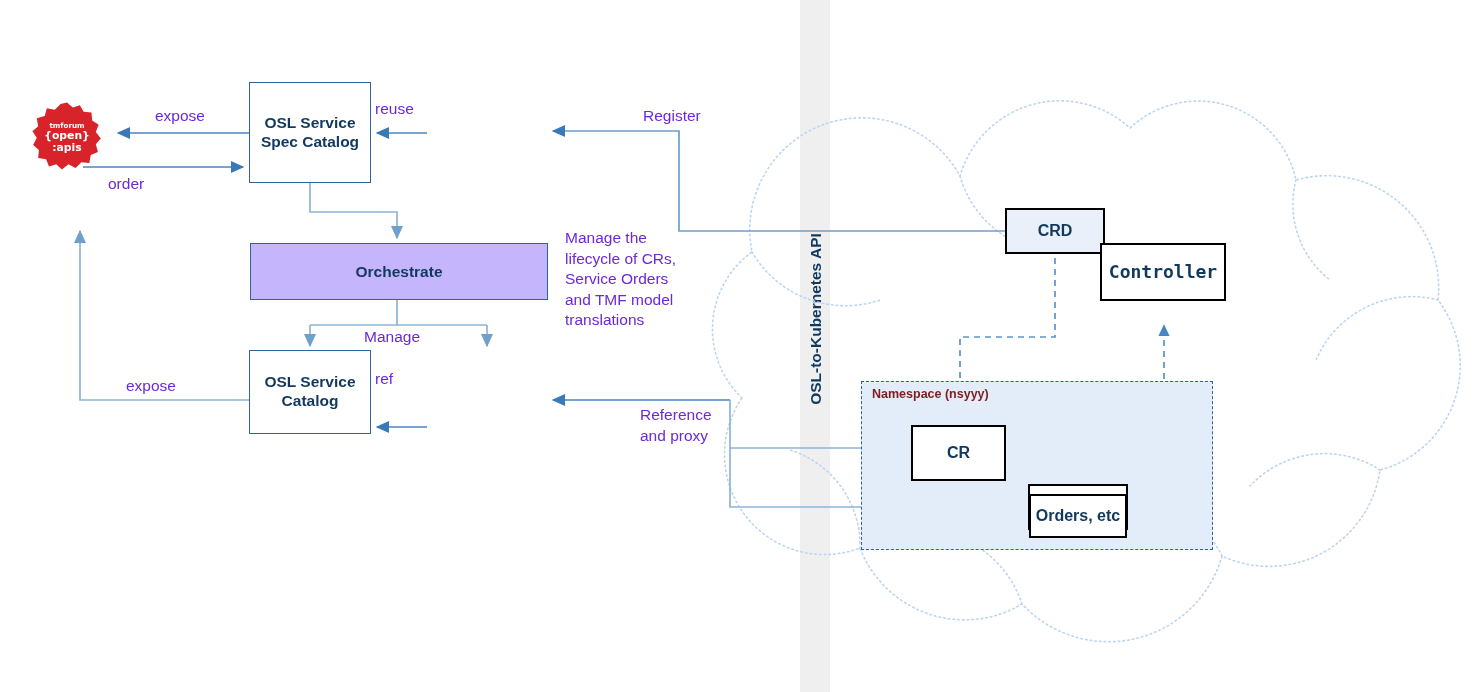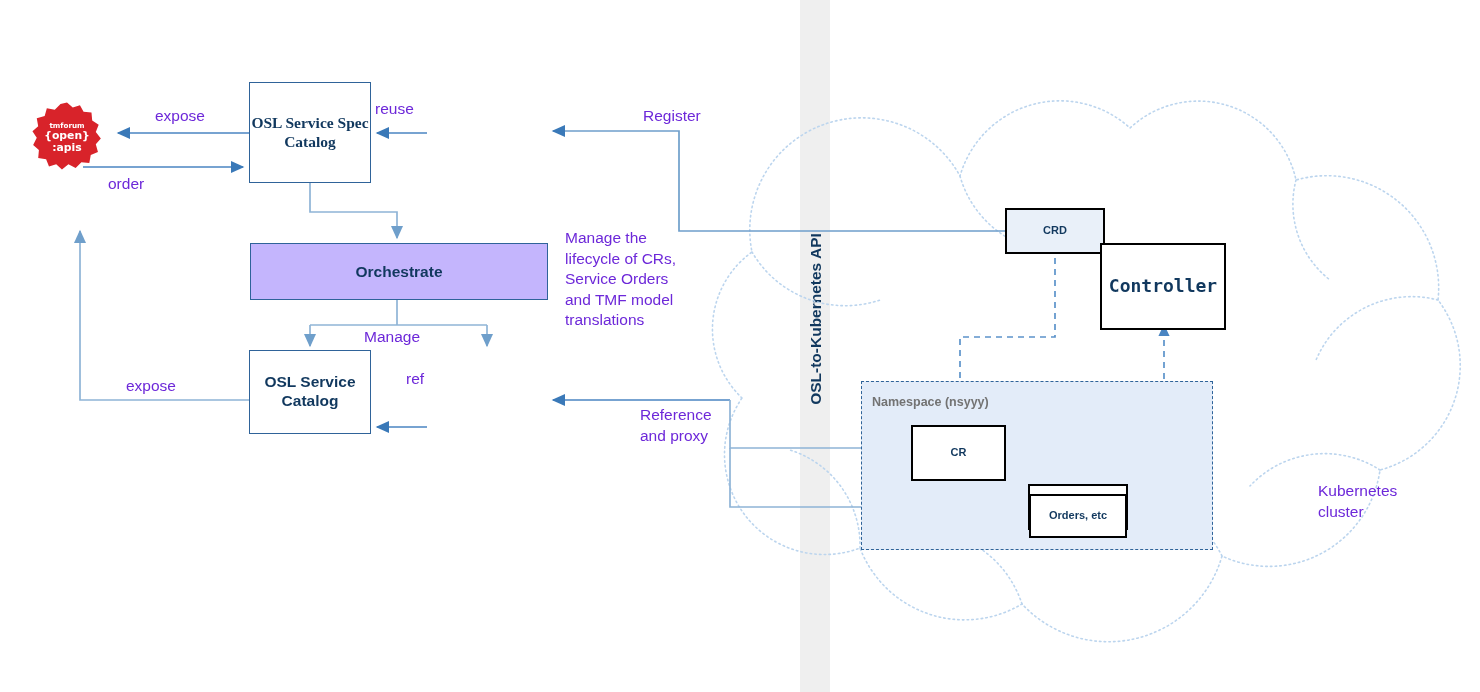--- a/index.html
+++ b/index.html
@@ -3,33 +3,33 @@
 <meta charset="utf-8">
 <style>
   html,body{margin:0;padding:0;background:#ffffff;}
   body{width:1480px;height:692px;font-family:"Liberation Sans",sans-serif;overflow:hidden;}
   #stage{position:relative;width:1480px;height:692px;background:#fff;}
   #svgroot{position:absolute;left:0;top:0;width:1480px;height:692px;}
 
   .node{position:absolute;box-sizing:border-box;display:flex;align-items:center;justify-content:center;text-align:center;}
   .catalog{border:1.6px solid #2f6399;background:#ffffff;color:#11385e;font-weight:bold;font-size:15.5px;line-height:1.22;}
   .orch{border:1.6px solid #2f6399;background:#c4b5fd;color:#11385e;font-weight:bold;font-size:15.5px;}
-  .k8sbox{border:2.6px solid #000000;background:#ffffff;color:#11385e;font-weight:bold;font-size:11px;line-height:1.25;}
+  .k8sbox{border:2.6px solid #000000;background:#ffffff;color:#11385e;font-weight:bold;font-size:16px;line-height:1.25;}
   .k8sbox.filled{background:#e9f0f9;}
   .mono{font-family:"DejaVu Sans Mono","Liberation Mono",monospace;font-weight:bold;font-size:18px;color:#11385e;}
 
   .lbl{position:absolute;color:#6d28d9;font-size:15.5px;line-height:1.33;white-space:pre-line;}
 
   .apibar{position:absolute;left:800px;top:0;width:30px;height:692px;background:#efefef;}
   .apibar-text{position:absolute;left:-104px;top:310px;width:240px;text-align:center;
     transform:rotate(-90deg);font-weight:bold;font-size:15.5px;color:#11385e;white-space:nowrap;}
 
   .ns{position:absolute;left:861px;top:381px;width:352px;height:169px;
       border:1.6px dashed #2f6399;background:#e3ecf9;box-sizing:border-box;}
-  .ns-title{position:absolute;left:10px;top:13px;font-weight:bold;font-size:12.5px;color:#737373;}
+  .ns-title{position:absolute;left:10px;top:5px;font-weight:bold;font-size:12.5px;color:#7f1d1d;}
 
   .stack-back{position:absolute;left:1028px;top:484px;width:96px;height:42px;border:2.6px solid #000;background:#fff;}
   .tmflogo{position:absolute;left:31px;top:101px;width:72px;height:72px;}
 </style>
 </head>
 <body>
 
 <div id="stage">
 
   <div class="apibar">
@@ -127,58 +127,56 @@
       <path d="M50 2 L58 9 L68 6 L73 15 L84 16 L85 27 L94 33 L90 43 L97 52
                L90 60 L93 71 L83 75 L81 86 L70 85 L62 93 L52 88 L43 95
                L35 88 L25 91 L21 81 L10 79 L11 68 L3 61 L8 51 L2 42
                L10 35 L8 24 L19 21 L22 10 L33 12 L41 4 Z" fill="#d8232a"></path>
       <text x="50" y="37" text-anchor="middle" fill="#ffffff" font-family="DejaVu Sans, sans-serif" font-size="10" font-weight="bold">tmforum</text>
       <text x="50" y="53" text-anchor="middle" fill="#ffffff" font-family="DejaVu Sans, sans-serif" font-size="15" font-weight="bold">{open}</text>
       <text x="50" y="69" text-anchor="middle" fill="#ffffff" font-family="DejaVu Sans, sans-serif" font-size="15" font-weight="bold">:apis</text>
     </svg>
   </div>
 
-  <div class="node catalog" style="left:249px;top:82px;width:122px;height:101px;font-family:Liberation Serif, serif;">OSL Service
+  <div class="node catalog" style="left:249px;top:82px;width:122px;height:101px;">OSL Service
 Spec Catalog</div>
 
 
   <div class="node orch" style="left:250px;top:243px;width:298px;height:57px;">Orchestrate</div>
 
   <div class="node catalog" style="left:249px;top:350px;width:122px;height:84px;">OSL Service
 Catalog</div>
 
 
   <div class="lbl" style="left:155px;top:106px;">expose</div>
   <div class="lbl" style="left:108px;top:174px;">order</div>
   <div class="lbl" style="left:375px;top:99px;">reuse</div>
   <div class="lbl" style="left:364px;top:327px;">Manage</div>
-  <div class="lbl" style="left:375px;top:369px;margin-left:31px;">ref</div>
+  <div class="lbl" style="left:375px;top:369px;">ref</div>
   <div class="lbl" style="left:126px;top:376px;">expose</div>
 
   <div class="lbl" style="left:565px;top:228px;width:180px;">Manage the
 lifecycle of CRs,
 Service Orders
 and TMF model
 translations</div>
 
   <div class="lbl" style="left:643px;top:106px;">Register</div>
   <div class="lbl" style="left:640px;top:405px;width:110px;">Reference
 and proxy</div>
 
   <div class="ns">
     <div class="ns-title">Namespace (nsyyy)</div>
   </div>
 
   <div class="node k8sbox filled" style="left:1005px;top:208px;width:100px;height:46px;">CRD</div>
 
-  <div class="node k8sbox mono" style="left:1100px;top:243px;width:126px;height:87px;">Controller</div>
+  <div class="node k8sbox mono" style="left:1100px;top:243px;width:126px;height:58px;">Controller</div>
 
 
   <div class="node k8sbox" style="left:911px;top:425px;width:95px;height:56px;">CR</div>
 
   <div class="stack-back"></div>
   <div class="node k8sbox" style="left:1029px;top:494px;width:98px;height:44px;">Orders,
 etc</div>
 
-  <div class="lbl" style="left:1318px;top:481px;width:110px;">Kubernetes
-cluster</div>
 
 </div>
 
 </body></html>

